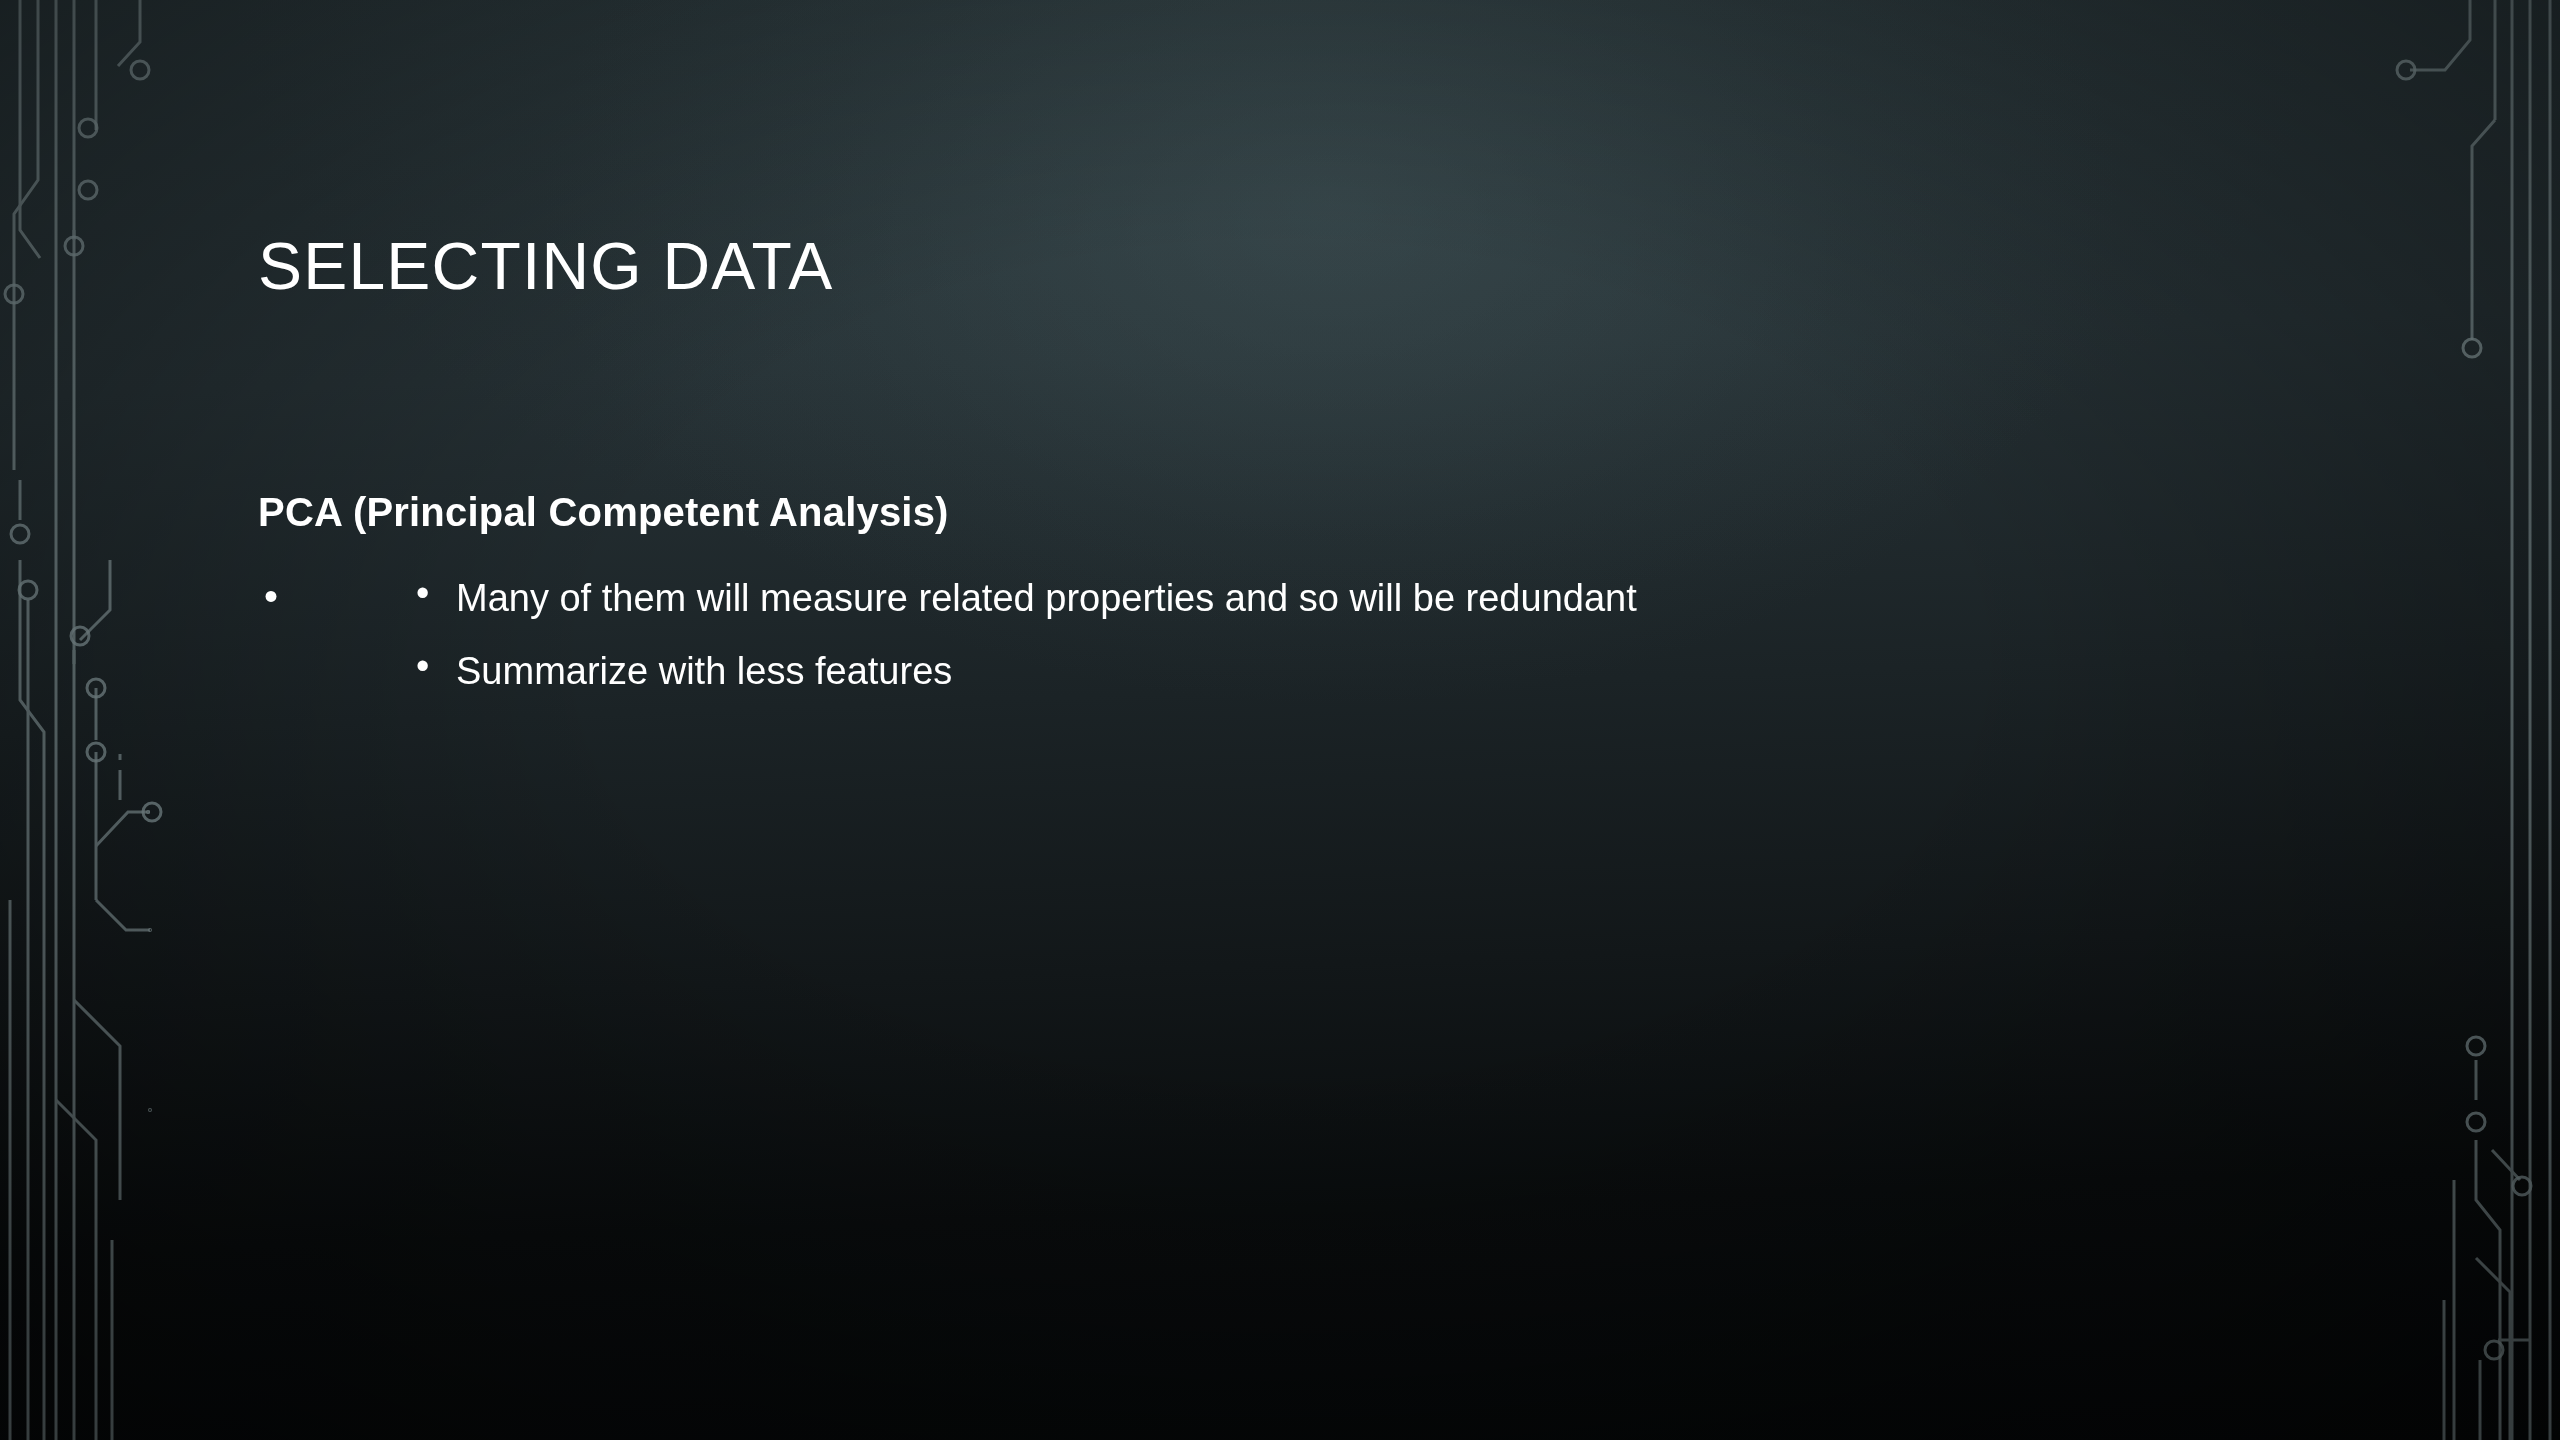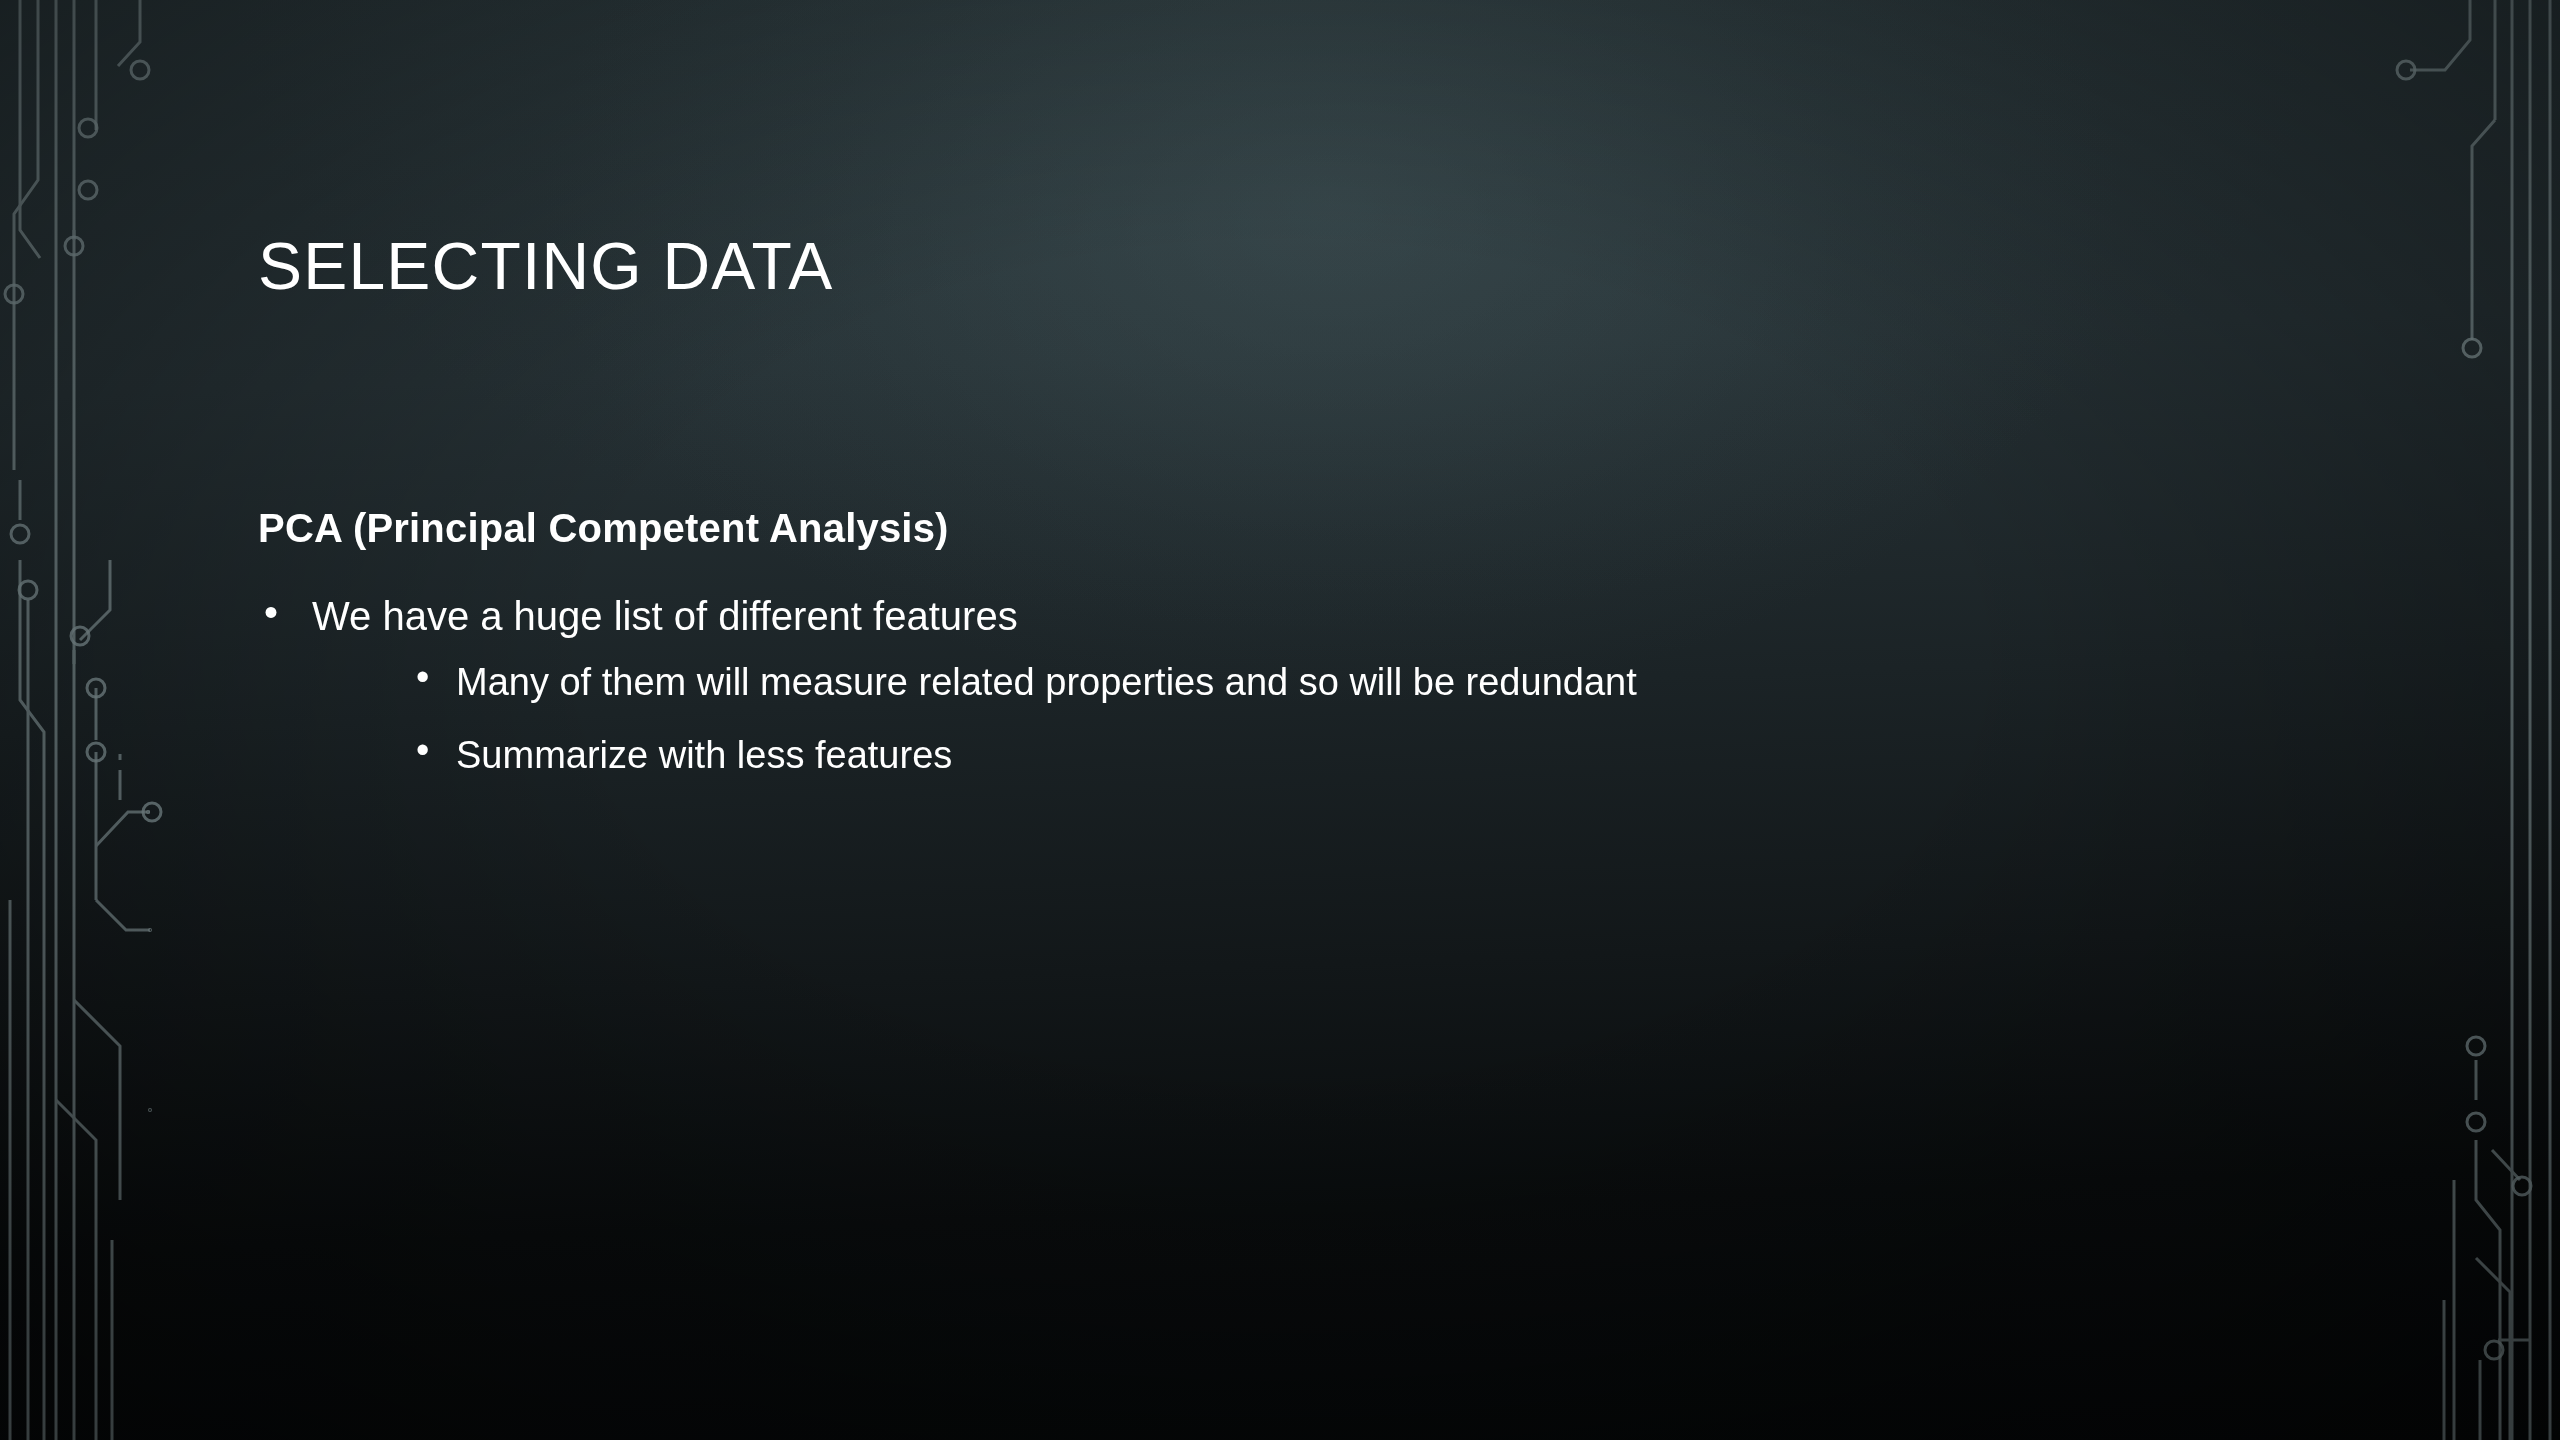--- a/index.html
+++ b/index.html
@@ -70,21 +70,21 @@
     left: 258px;
     top: 490px;
     width: 2070px;
   }
 
   .lead {
     font-size: 40px;
     font-weight: bold;
     color: #ffffff;
     letter-spacing: 0.2px;
-    margin: 16px 0 38px 0;
+    margin: 0 0 38px 0;
   }
 
   ul.l1 {
     list-style: none;
     margin: 0;
     padding: 0;
   }
   ul.l1 > li.bullet1 {
     position: relative;
     padding-left: 54px;
@@ -210,21 +210,20 @@
   <div class="content">
 
     <div class="slide-title">Selecting Data</div>
 
     <div class="body-block">
 
       <p class="lead">PCA (Principal Competent Analysis)</p>
 
       <ul class="l1">
         <li class="bullet1">
-          <span class="btext">We have a huge list of different features</span>
           <ul class="l2">
             <li class="bullet2">
               <span>Many of them will measure related properties and so will be redundant</span>
             </li>
             <li class="bullet2">
               <span>Summarize with less features</span>
             </li>
           </ul>
         </li>
       </ul>

